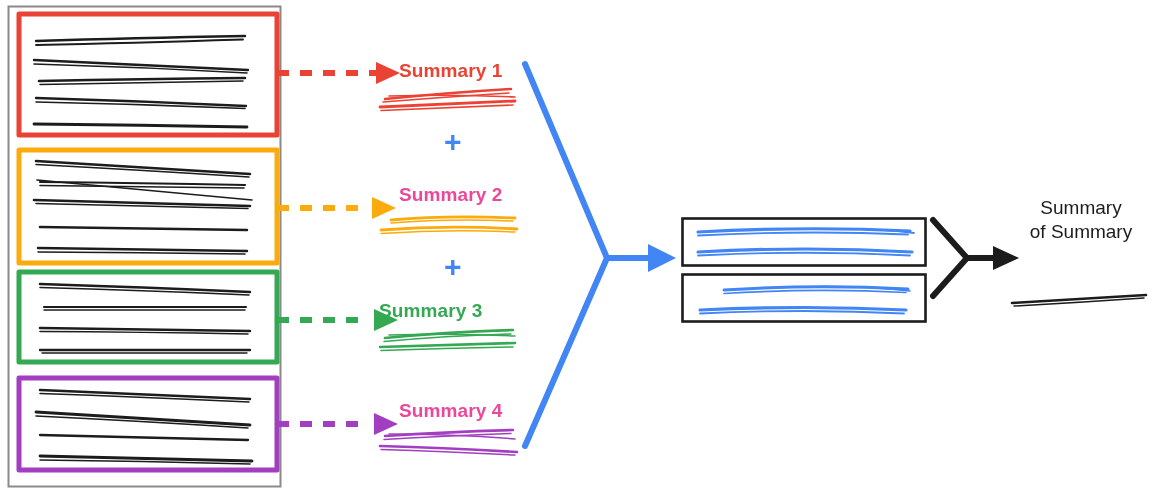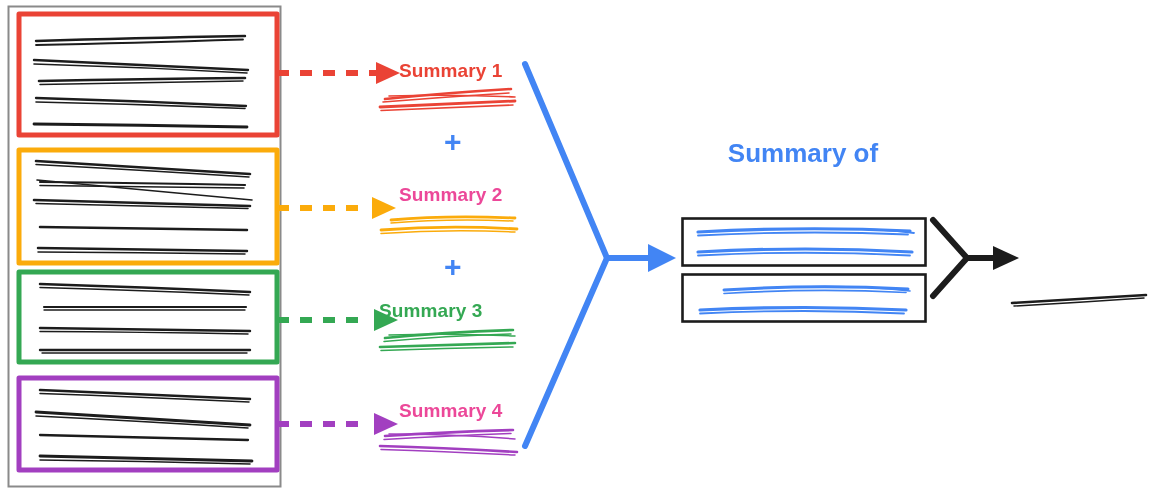--- a/index.html
+++ b/index.html
@@ -149,21 +149,20 @@
   <svg class="abs" style="left:510px;top:50px;" width="190" height="400">
     <g stroke="#4285F4" fill="none" stroke-width="6" stroke-linecap="round" stroke-linejoin="round">
       <path d="M15 14 L97 208"></path>
       <path d="M15 396 L97 208"></path>
       <path d="M97 208 L143 208"></path>
     </g>
     <path d="M138 194 L166 208 L138 222 Z" fill="#4285F4"></path>
   </svg>
 
   <div class="sos-lbl" style="position:absolute;left:678px;top:138px;width:250px;">
-    <div>Summary of</div>
   </div>
 
   <svg class="abs" style="left:676px;top:208px;" width="270" height="120">
     <g>
       <rect x="6.5" y="10.5" width="243" height="47" fill="none" stroke="#1c1c1c" stroke-width="2.6"></rect>
       <g stroke="#4285F4" fill="none" stroke-linecap="round">
         <path d="M22 24 Q130 18 234 23" stroke-width="3.2"></path>
         <path d="M22 27.5 Q130 22 232 26.5" stroke-width="1.8"></path>
         <path d="M22 44 Q130 38 236 44" stroke-width="3.2"></path>
         <path d="M22 47.5 Q130 42 234 47.5" stroke-width="1.8"></path>
@@ -185,20 +184,22 @@
   <svg class="abs" style="left:925px;top:212px;" width="110" height="100">
     <g stroke="#1c1c1c" fill="none" stroke-width="6" stroke-linecap="round" stroke-linejoin="round">
       <path d="M8 8 L42 46"></path>
       <path d="M8 84 L42 46"></path>
       <path d="M42 46 L72 46"></path>
     </g>
     <path d="M68 34 L94 46 L68 58 Z" fill="#1c1c1c"></path>
   </svg>
 
   <div class="final-lbl" style="position:absolute;left:1000px;top:196px;width:162px;">
+    <div>Summary</div>
+    <div>of Summary</div>
   </div>
   <svg class="abs" style="left:1000px;top:285px;" width="160" height="30">
     <g stroke="#1c1c1c" fill="none" stroke-linecap="round">
       <path d="M12 18 Q80 14 146 10" stroke-width="2.6"></path>
       <path d="M14 21 Q80 17.5 144 13" stroke-width="1.5"></path>
     </g>
   </svg>
 
 </div>
 

